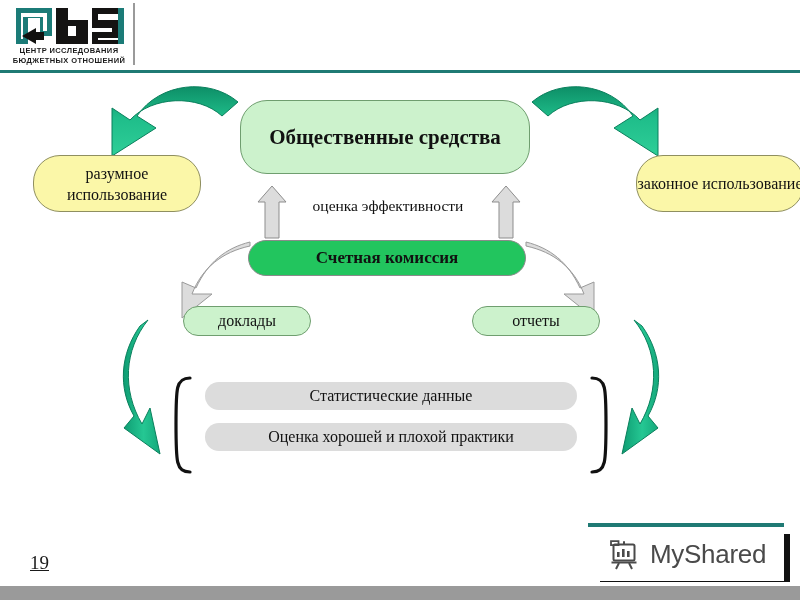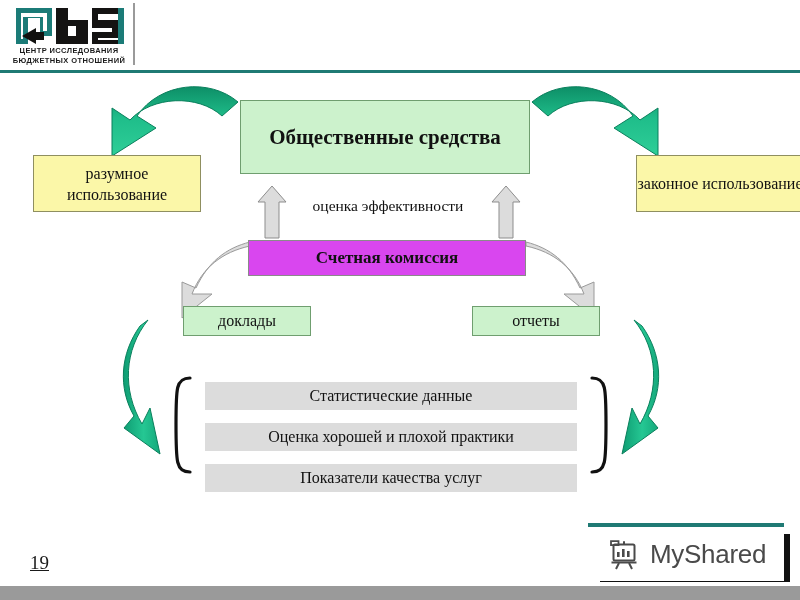--- a/index.html
+++ b/index.html
@@ -81,20 +81,21 @@
     pointer-events: none;
   }
 
   .node {
     position: absolute;
     display: flex;
     align-items: center;
     justify-content: center;
     text-align: center;
     color: #111111;
+    border-radius: 27px;
   }
 
   
   .box-public {
     left: 240px; top: 28px;
     width: 290px; height: 74px;
     background: #ccf2cc;
     border: 1px solid #6f9e6f;
     font-size: 21px;
     font-weight: 700;
@@ -110,21 +111,21 @@
     width: 168px;
     height: 57px;
   }
   .box-reasonable { left: 33px; top: 83px; }
   .box-lawful { left: 596px; top: 83px; margin-left: 40px; }
 
   
   .box-commission {
     left: 248px; top: 168px;
     width: 278px; height: 36px;
-    background: #d946ef;
+    background: #22c55e;
     border: 1px solid #8a8a8a;
     font-size: 17px;
     font-weight: 700;
   }
 
   
   .label-eval {
     left: 288px; top: 122px;
     width: 200px; height: 24px;
     font-size: 15.5px;
@@ -359,23 +360,20 @@
   </div>
 
   <div class="node bar bar1">
     <span>Статистические данные</span>
   </div>
 
   <div class="node bar bar2">
     <span>Оценка хорошей и плохой практики</span>
   </div>
 
-  <div class="node bar bar3">
-    <span>Показатели качества услуг</span>
-  </div>
 </div>
 
 <div class="page-number">19</div>
 
 <div class="brand-rule"></div>
 <div class="brand-shadow"></div>
 <div class="brand">
   <svg width="34" height="34" viewBox="0 0 34 34">
     <rect x="5.5" y="6.5" width="21" height="16" rx="1.5" fill="none" stroke="#4a4a4a" stroke-width="2"></rect>
     <rect x="9" y="14" width="2.6" height="5" fill="#4a4a4a"></rect>

